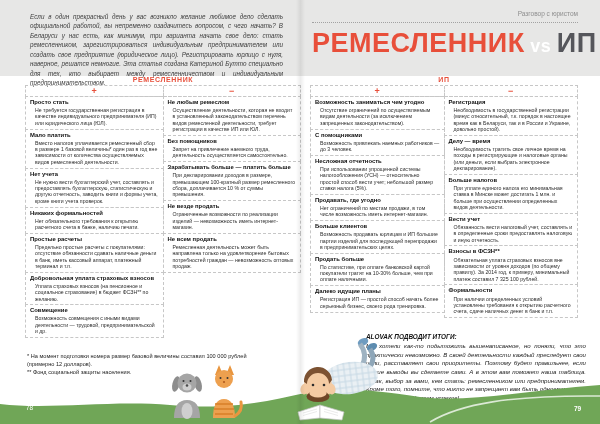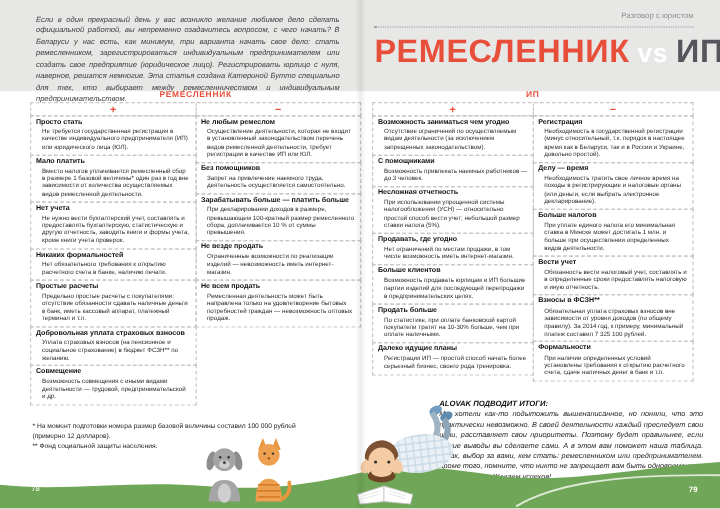--- a/index.html
+++ b/index.html
@@ -9,21 +9,21 @@
   .gutter{position:absolute;left:296px;top:0;width:9px;height:424px;
           background:linear-gradient(to right,rgba(0,0,0,0),rgba(0,0,0,.07),rgba(0,0,0,0));}
   .intro{position:absolute;left:30px;top:12px;width:253px;margin:0;
          font-style:italic;font-size:6.3px;line-height:1.5;color:#3d3d3d;text-align:justify;}
   .section-label{position:absolute;left:312px;top:10px;width:266px;text-align:right;
          font-size:6.5px;color:#8e8e8e;}
   .dotted-rule{position:absolute;left:312px;top:22px;width:266px;border-top:1px dotted #a2a2a2;}
   .title{position:absolute;left:312px;top:28px;width:266px;margin:0;text-align:center;
          font-size:27px;font-weight:800;white-space:nowrap;letter-spacing:.5px;}
   .t-red{color:var(--accent,#e84f3a);}
-  .t-vs{color:#ffffff;font-size:22px;}
+  .t-vs{color:#ffffff;font-size:18px;}
   .t-dark{color:var(--title-gray,#55565b);}
   .tbl{position:absolute;top:76px;}
   .tbl-left{left:25px;width:276px;}
   .tbl-right{left:310px;width:268px;}
   .tbl-label{text-align:center;font-size:7px;font-weight:700;color:var(--accent,#e84f3a);
          letter-spacing:.6px;margin-bottom:2px;}
   .sign-row{display:flex;border:1px dashed var(--rule,#c7c7c7);height:10px;}
   .sign{flex:1;text-align:center;font-size:9px;line-height:10px;font-weight:700;
          color:var(--accent,#e84f3a);}
   .sign:first-child{border-right:1px dashed var(--rule,#c7c7c7);}

